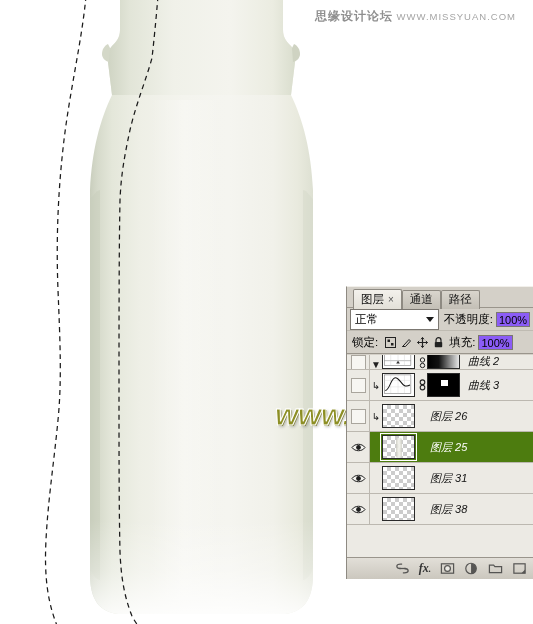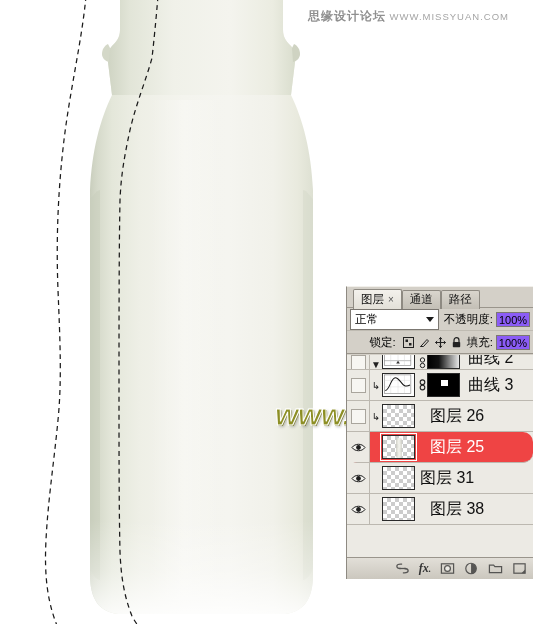--- a/index.html
+++ b/index.html
@@ -13,21 +13,21 @@
   #canvas{
     position:absolute;left:0;top:0;width:533px;height:624px;
     background:#ffffff;overflow:hidden;
   }
 
   
   #bottle-art{position:absolute;left:0;top:0;width:533px;height:624px;}
 
   
   .wm-top{
-    position:absolute;right:24px;top:8px;
+    position:absolute;right:17px;top:8px;
     font-size:11px;color:#9a9a9a;letter-spacing:.5px;
     white-space:nowrap;user-select:none;
   }
   .wm-top .cn{font-size:12px;color:#8f8f8f;font-weight:bold;letter-spacing:1px;}
   .wm-top .en{font-size:9.5px;color:#a5a5a5;letter-spacing:1px;}
 
   
   .wm-center{
     position:absolute;left:275px;top:398px;
     font-size:30px;font-weight:bold;font-style:italic;
@@ -94,38 +94,37 @@
   .numfield{
     height:15px;min-width:34px;background:#8b5cf6;border:1px solid #7b7771;
     font-size:11px;line-height:15px;padding:0 2px;box-sizing:border-box;
     text-align:left;
   }
 
   .row-lock{
     height:23px;display:flex;align-items:center;
     padding:0 3px;box-sizing:border-box;
     border-bottom:1px solid #9a958c;
-    justify-content:flex-end;
   }
   .lockicons{display:flex;align-items:center;gap:5px;margin-left:4px;}
   .lockicon{width:11px;height:11px;display:block;}
 
   
   .layerlist{
     position:absolute;left:0;top:68px;right:0;bottom:22px;
     background:#eceae4;
     overflow:hidden;
   }
   .layer-row{
     position:relative;height:31px;display:flex;align-items:center;
     border-bottom:1px solid #bcb8b0;
     background:#eceae4;
     box-sizing:border-box;
   }
-  .layer-row.selected{background:#ef4444;border-radius:10px;}
+  .layer-row.selected{background:#4d7c0f;}
   .layer-row.clipped-top{height:15px;overflow:hidden;align-items:flex-end;}
   .eye-cell{
     width:22px;height:100%;flex:0 0 22px;
     border-right:1px solid #bcb8b0;
     display:flex;align-items:center;justify-content:center;
     background:#eceae4;
   }
   .eye-box{width:13px;height:13px;border:1px solid #a9a59d;background:#f7f6f2;}
   .eye-svg{width:15px;height:11px;display:block;}
   .indent{width:12px;flex:0 0 12px;display:flex;align-items:center;justify-content:center;}
@@ -158,21 +157,21 @@
   .maskthumb .dot{position:absolute;left:13px;top:6px;width:7px;height:6px;background:#fff;}
   .gradthumb{
     width:33px;height:24px;flex:0 0 33px;border:1px solid #2a2a2a;
     background:linear-gradient(90deg,#000 0%,#111 35%,#888 70%,#e8e8e8 100%);
     margin-right:6px;box-sizing:border-box;
   }
   .curvethumb{
     width:33px;height:24px;flex:0 0 33px;border:1px solid #2a2a2a;background:#fff;
     margin-right:2px;box-sizing:border-box;position:relative;
   }
-  .layer-name{font-size:16px;color:#111;white-space:nowrap;padding-left:2px;}
+  .layer-name{font-size:11px;color:#111;white-space:nowrap;padding-left:2px;font-style:italic;}
   .layer-row.selected .layer-name{color:#ffffff;}
 
   .panel-bottom{
     position:absolute;left:0;right:0;bottom:0;height:22px;
     background:linear-gradient(#e2dfd8,#cbc7be);
     border-top:1px solid #9a958c;
     display:flex;align-items:center;justify-content:flex-end;
     gap:9px;padding-right:6px;box-sizing:border-box;
   }
   .pb-icon{width:15px;height:15px;display:block;opacity:.78;}
@@ -404,21 +403,21 @@
         <div class="eye-cell">
           <svg class="eye-svg" viewBox="0 0 15 11">
             <path d="M1 5.5 C4 1.2 11 1.2 14 5.5 C11 9.8 4 9.8 1 5.5 Z" fill="#f4f3ef" stroke="#1d1d1d" stroke-width="1"></path>
             <circle cx="7.5" cy="5.5" r="2.4" fill="#1d1d1d"></circle>
           </svg>
         </div>
         <div class="indent"></div>
         <div class="thumb">
           <div class="checker"></div>
         </div>
-        <span class="layer-name" style="">图层 31</span>
+        <span class="layer-name" style="margin-left:10px">图层 31</span>
       </div>
 
       <div class="layer-row">
         <div class="eye-cell">
           <svg class="eye-svg" viewBox="0 0 15 11">
             <path d="M1 5.5 C4 1.2 11 1.2 14 5.5 C11 9.8 4 9.8 1 5.5 Z" fill="#f4f3ef" stroke="#1d1d1d" stroke-width="1"></path>
             <circle cx="7.5" cy="5.5" r="2.4" fill="#1d1d1d"></circle>
           </svg>
         </div>
         <div class="indent"></div>

